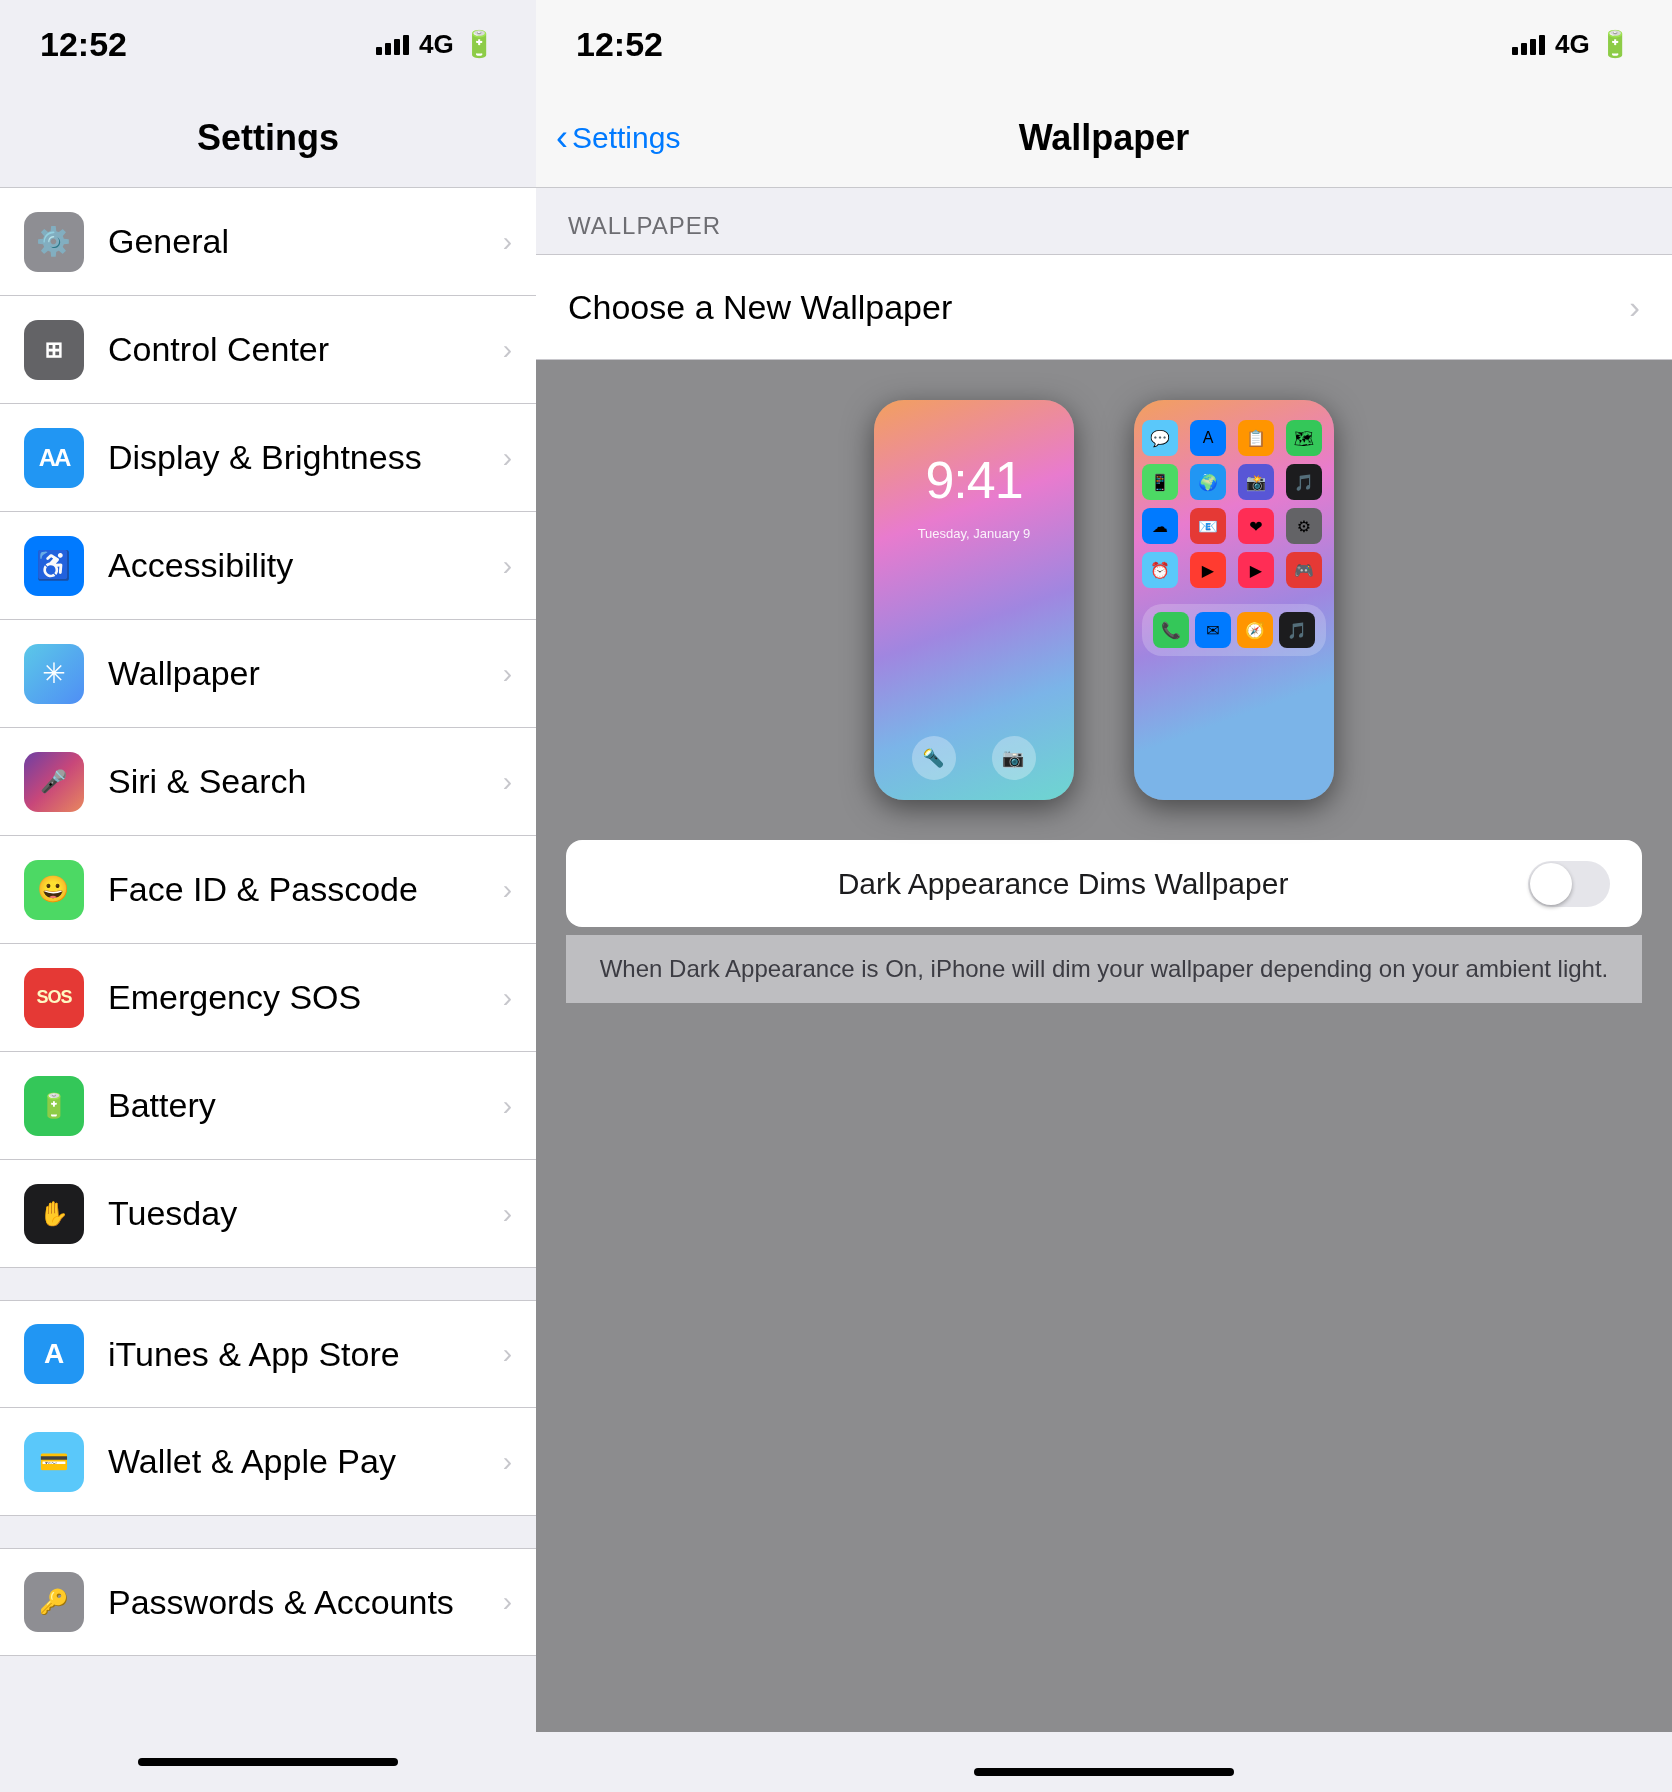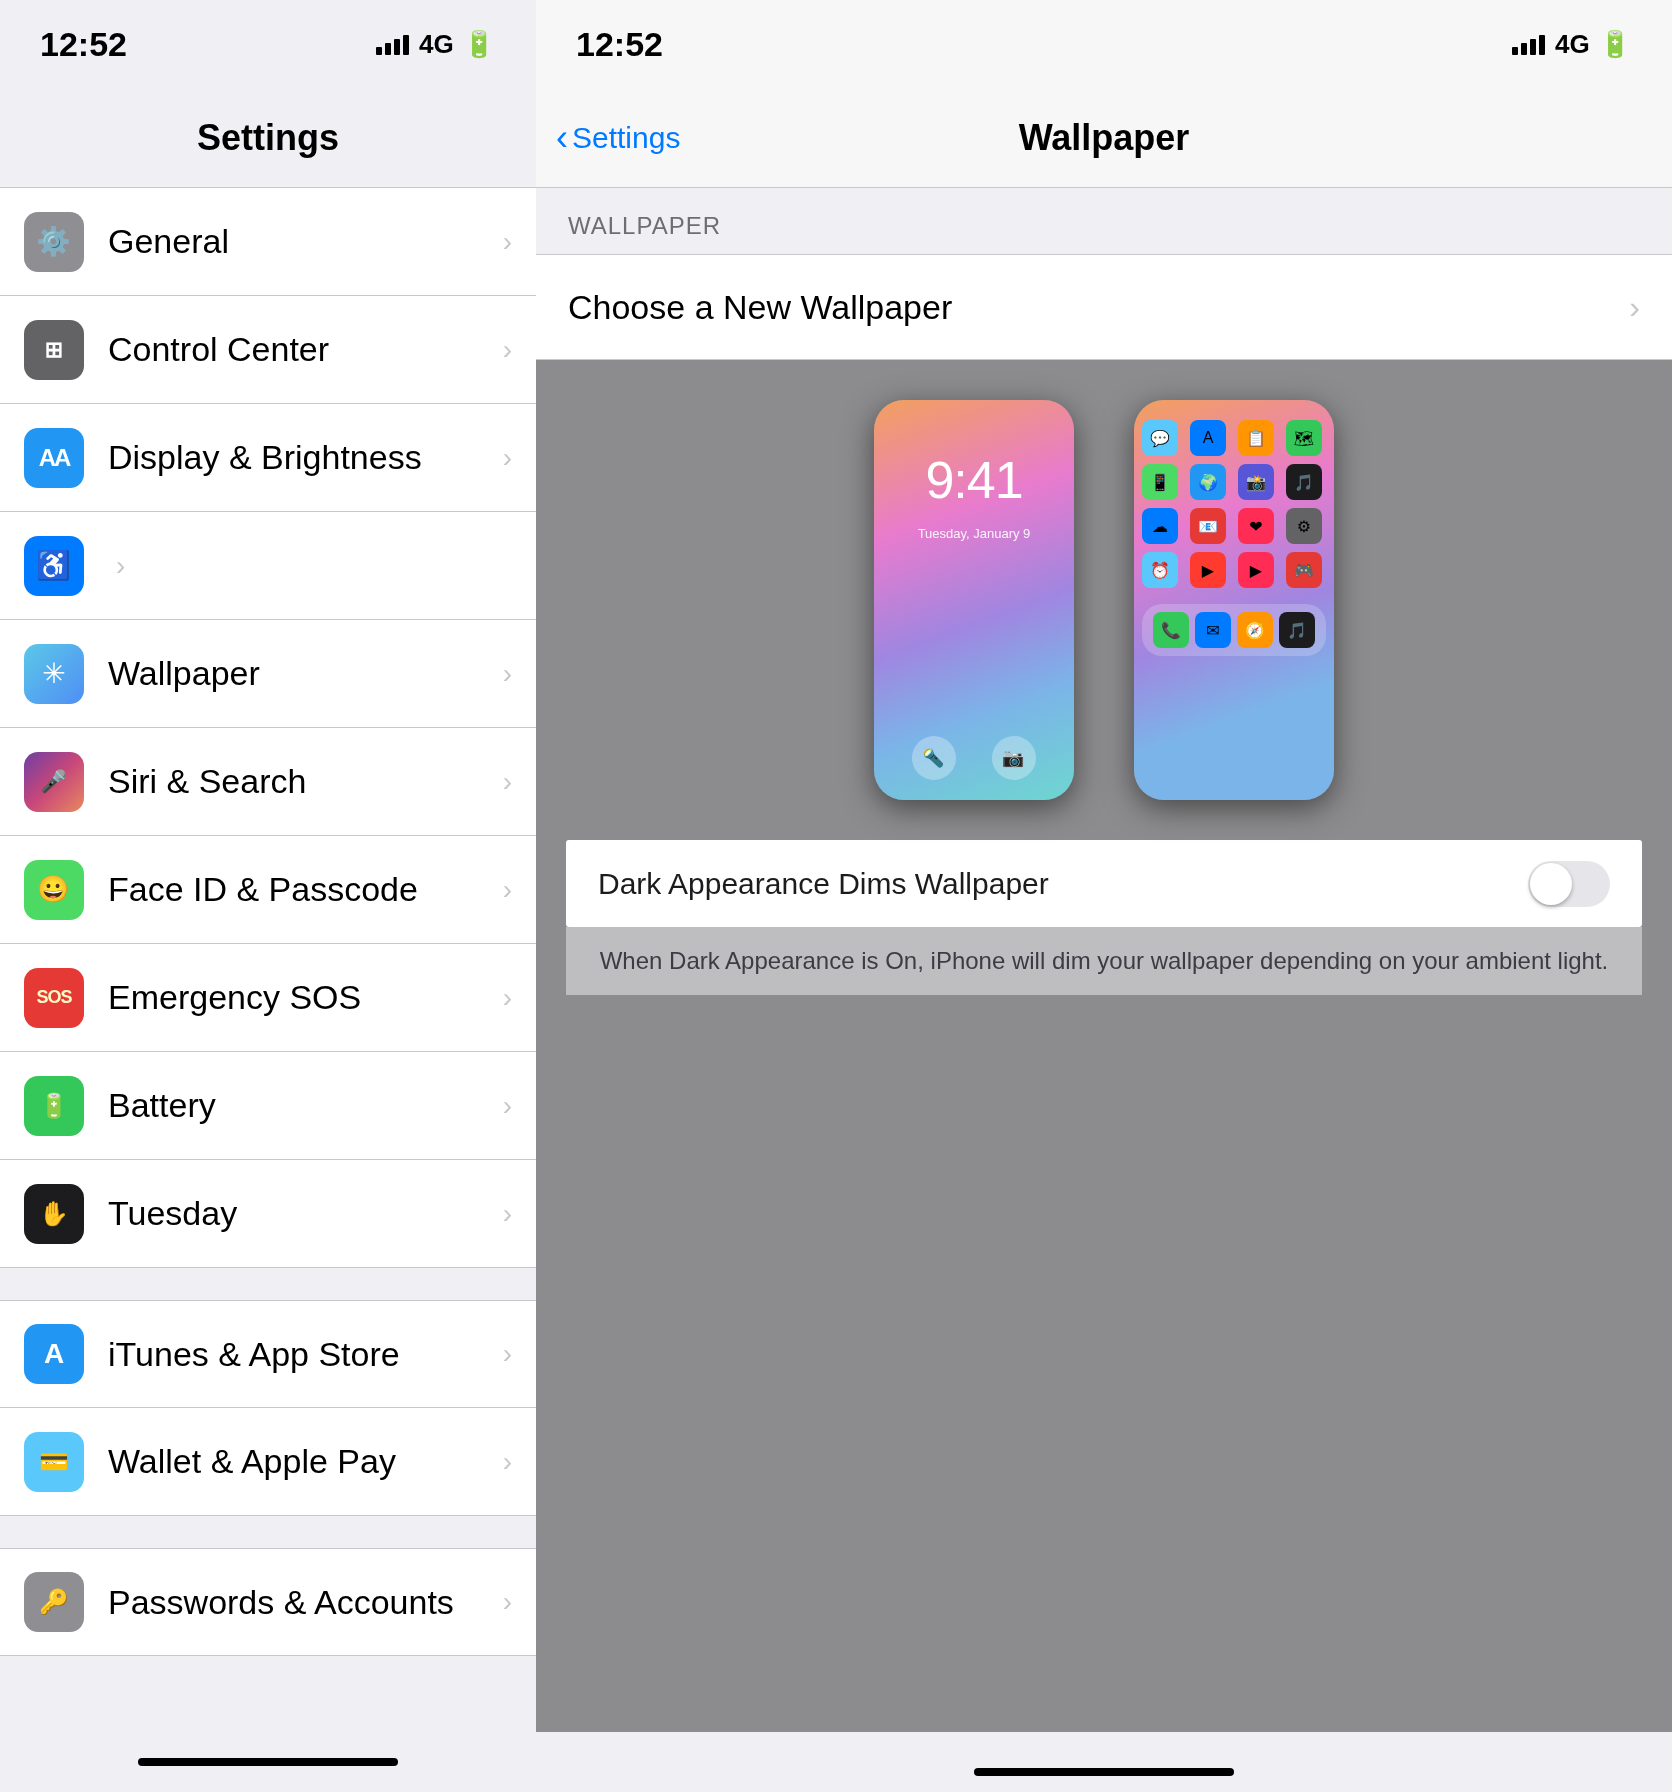--- a/index.html
+++ b/index.html
@@ -387,20 +387,21 @@
     </div>
 
     <div class="settings-item">
       <div class="settings-icon icon-blue" style="color:#fff;font-size:24px;font-weight:700;letter-spacing:-2px;">AA</div>
       <span class="item-label">Display &amp; Brightness</span>
       <span class="chevron">›</span>
     </div>
 
     <div class="settings-item">
       <div class="settings-icon icon-blue2" style="color:#fff;font-size:28px;">♿</div>
+      <span class="item-label">Accessibility</span>
       <span class="chevron">›</span>
     </div>
 
     <div class="settings-item wallpaper-row" style="background:#fff;z-index:1;">
       <div class="settings-icon" style="background: linear-gradient(135deg,#5bc8e8,#4f8ef5); color:#fff; font-size:28px;">✳</div>
       <span class="item-label" style="font-weight:400;">Wallpaper</span>
       <span class="chevron">›</span>
     </div>
 
     <div class="settings-item">
@@ -530,21 +531,21 @@
           <div style="display:flex;justify-content:space-around;background:rgba(255,255,255,0.2);border-radius:20px;padding:8px;margin-top:16px;">
             <div class="home-app-icon" style="background:#34c759;">📞</div>
             <div class="home-app-icon" style="background:#007aff;">✉</div>
             <div class="home-app-icon" style="background:#ff9500;">🧭</div>
             <div class="home-app-icon" style="background:#1c1c1e;">🎵</div>
           </div>
         </div>
       </div>
     </div>
 
-    <div style="background:#fff;border-radius:3px;overflow:hidden;margin-bottom:0;">
+    <div style="background:#fff;border-radius:16px;overflow:hidden;margin-bottom:8px;text-align:center;">
       <div class="dark-appearance-row" style="background:#fff;">
         <span class="dark-appearance-label">Dark Appearance Dims Wallpaper</span>
         <div class="toggle-switch">
           <div class="toggle-knob"></div>
         </div>
       </div>
     </div>
 
     <div class="wallpaper-description">
       <p>When Dark Appearance is On, iPhone will dim your wallpaper depending on your ambient light.</p>

